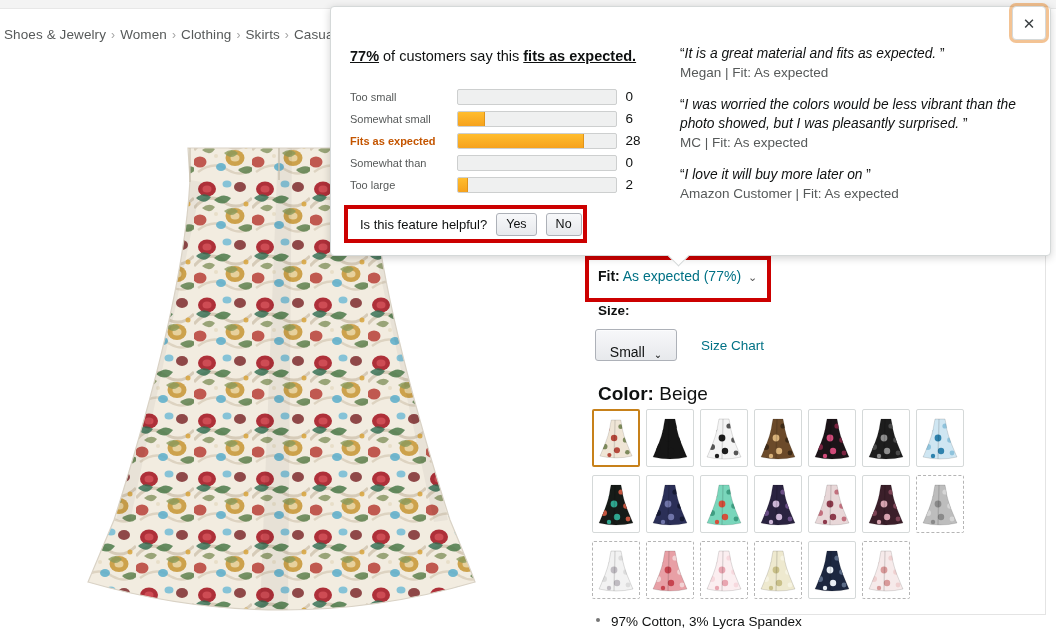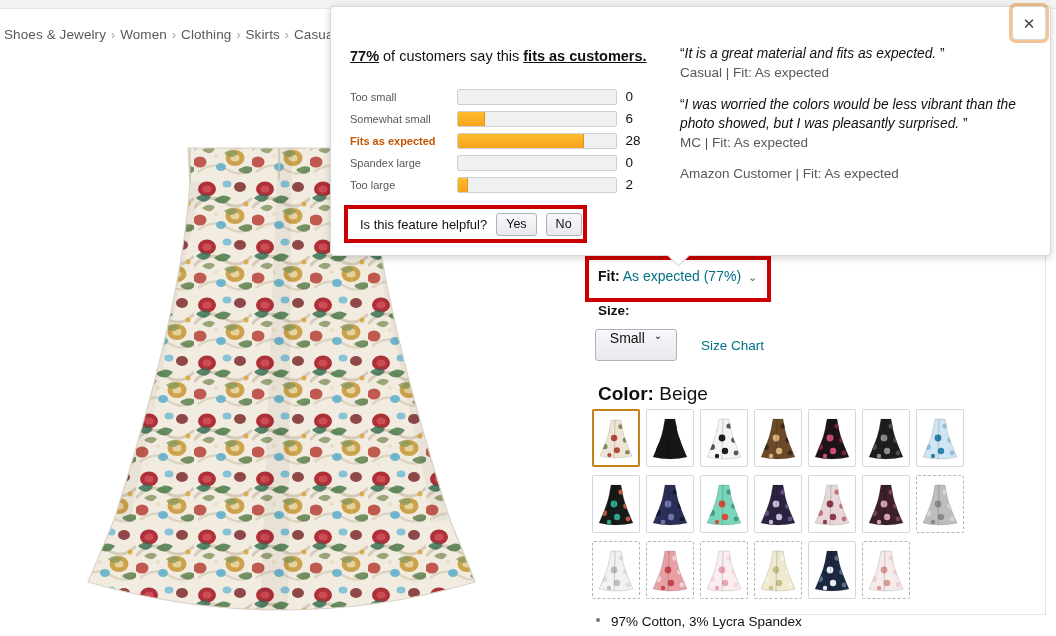--- a/index.html
+++ b/index.html
@@ -60,21 +60,21 @@
 
   .size-label {
     position: absolute; left: 598px; top: 303px;
     font-size: 13.5px; font-weight: bold; color: #0f1111;
   }
   .size-select {
     position: absolute; left: 595px; top: 329px; width: 82px; height: 32px;
     background: linear-gradient(#f7f8fa, #e7e9ec);
     border: 1px solid #adb1b8; border-radius: 3px;
     box-shadow: 0 1px 0 rgba(255,255,255,.6) inset;
-    display: flex; align-items: flex-start; justify-content: center;
+    display: flex; align-items: flex-end; justify-content: center;
     font-size: 14px; color: #0f1111; cursor: pointer;
   }
   .size-select .sel-caret { margin-left: 9px; font-size: 10px; color: #0f1111; }
   .size-chart-link {
     position: absolute; left: 687px; top: 338px;
     font-size: 13.5px; color: #007185; text-decoration: none; cursor: pointer; margin-left: 14px;
   }
 
   .color-label {
     position: absolute; left: 598px; top: 383px;
@@ -719,21 +719,21 @@
   </div>
 
   <div class="modal"></div>
   <div class="modal-caret"></div>
 
   <div class="close-btn">
     <span class="x">✕</span>
   </div>
 
   <div class="modal-headline">
-    <b>77%</b><span> of customers say this </span><b>fits as customers.</b>
+    <b>77%</b><span> of customers say this </span><b>fits as expected.</b>
   </div>
 
   <div class="fitbars" id="fitbars">
       <div class="fitrow">
         <div class="lbl">Too small</div>
         <div class="track"></div>
         <div class="cnt">0</div>
       </div>
       <div class="fitrow">
         <div class="lbl">Somewhat small</div>
@@ -743,21 +743,21 @@
         <div class="cnt">6</div>
       </div>
       <div class="fitrow active">
         <div class="lbl">Fits as expected</div>
         <div class="track">
           <div class="fill" style="width: 80%;"></div>
         </div>
         <div class="cnt">28</div>
       </div>
       <div class="fitrow">
-        <div class="lbl">Spandex large</div>
+        <div class="lbl">Somewhat than</div>
         <div class="track"></div>
         <div class="cnt">0</div>
       </div>
       <div class="fitrow">
         <div class="lbl">Too large</div>
         <div class="track">
           <div class="fill" style="width: 6%;"></div>
         </div>
         <div class="cnt">2</div>
       </div>
@@ -766,24 +766,25 @@
   <div class="helpful-box"></div>
   <div class="helpful-inner">
     <span class="helpful-text">Is this feature helpful?</span>
     <button class="hbtn">Yes</button>
     <button class="hbtn">No</button>
   </div>
 
   <div class="reviews" id="reviews">
       <div class="review">
         <p class="q"><span class="qm">“</span>It is a great material and fits as expected.<span class="qm"> ”</span></p>
-        <p class="attr">Casual | Fit: As expected</p>
+        <p class="attr">Megan | Fit: As expected</p>
       </div>
       <div class="review">
         <p class="q"><span class="qm">“</span>I was worried the colors would be less vibrant than the photo showed, but I was pleasantly surprised.<span class="qm"> ”</span></p>
         <p class="attr">MC | Fit: As expected</p>
       </div>
       <div class="review">
+        <p class="q"><span class="qm">“</span>I love it will buy more later on<span class="qm"> ”</span></p>
         <p class="attr">Amazon Customer | Fit: As expected</p>
       </div>
     </div>
 
 </div>
 
 </body></html>

